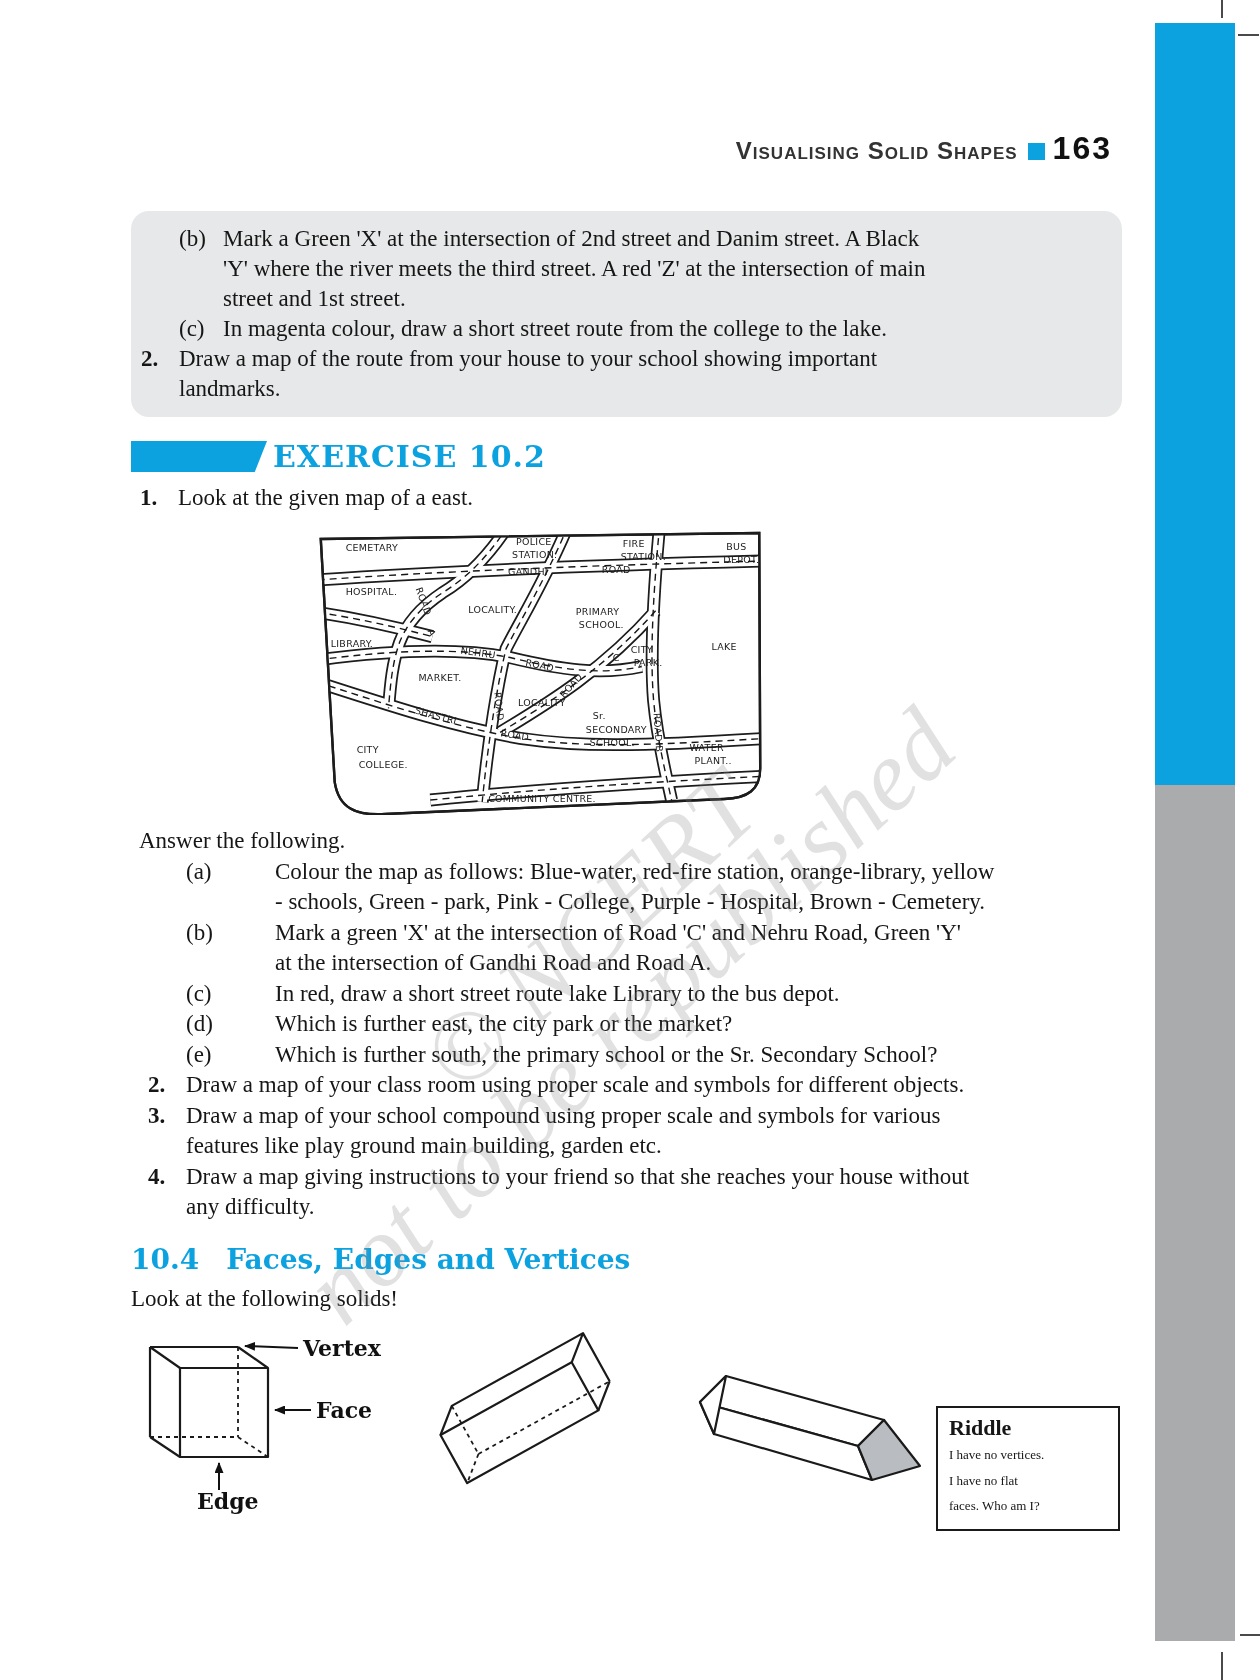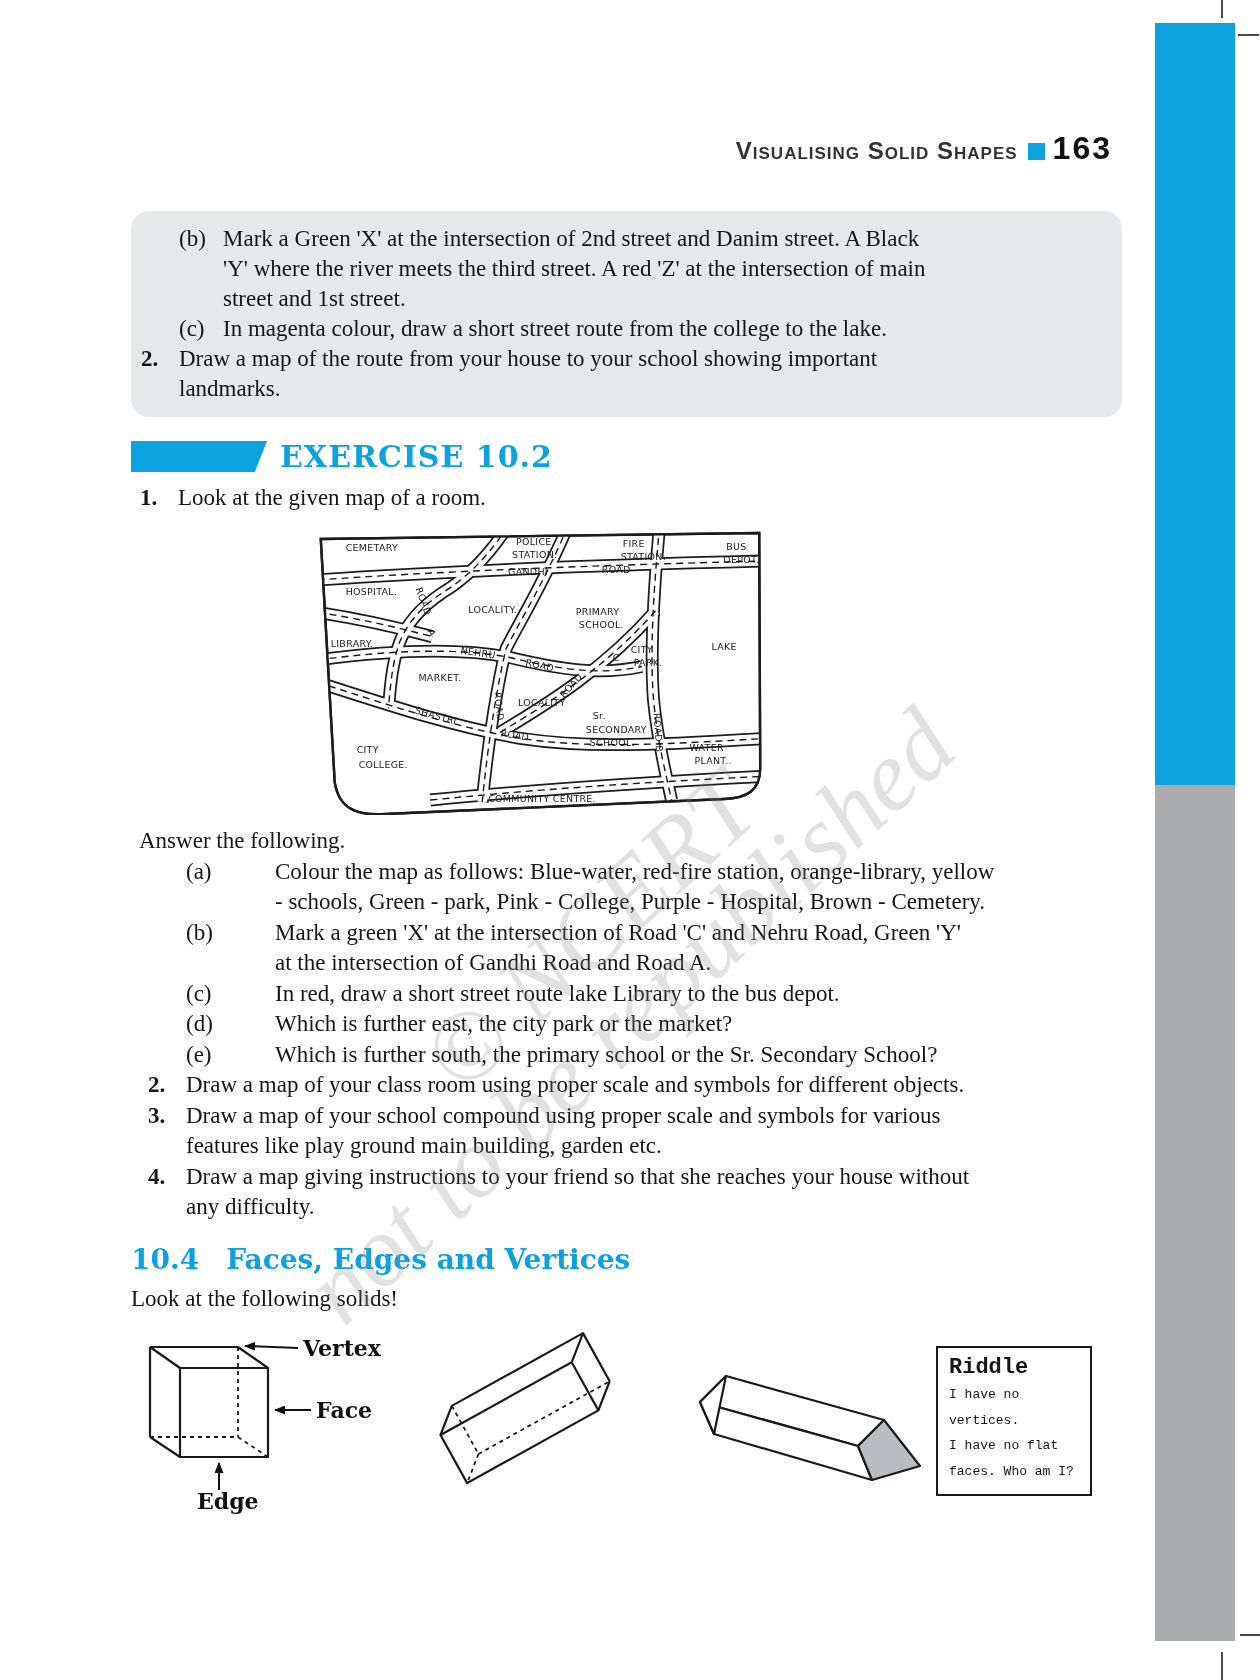--- a/index.html
+++ b/index.html
@@ -17,21 +17,21 @@
   .graybox{position:absolute;left:131px;top:211px;width:991px;box-sizing:border-box;
            background:#e7e8e9;border-radius:18px;padding:13px 26px 13px 10px;}
   .brow{display:flex;font-size:23px;line-height:30px;}
   .blabel{flex:0 0 44px;margin-left:38px;}
   .bnum{flex:0 0 38px;margin-left:0;font-weight:700;}
   .btext{flex:1;white-space:pre-line;}
 
   
   .exheading{position:absolute;left:131px;top:441px;display:flex;align-items:center;}
   .exbar{width:136px;height:31px;clip-path:polygon(0 0,100% 0,91% 100%,0 100%);}
-  .extext{margin-left:13px;font-family:"DejaVu Serif",serif;font-weight:700;
+  .extext{margin-left:6px;font-family:"DejaVu Serif",serif;font-weight:700;
           font-size:30px;letter-spacing:1px;line-height:31px;}
 
   .q1{position:absolute;left:131px;top:483px;display:flex;font-size:23px;line-height:30px;}
   .nlabel{flex:0 0 38px;margin-left:9px;font-weight:700;}
 
   
   .map{position:absolute;left:310px;top:531px;}
   .road-o{fill:none;stroke:#1c1c1c;stroke-width:13;}
   .road-f{fill:none;stroke:#ffffff;stroke-width:9.5;}
   .road-c{fill:none;stroke:#161616;stroke-width:1.4;stroke-dasharray:7 5;}
@@ -56,22 +56,22 @@
   
   .solid{position:absolute;}
   .edge-s{fill:none;stroke:#1a1a1a;stroke-width:2.2;stroke-linejoin:round;}
   .edge-d{fill:none;stroke:#1a1a1a;stroke-width:1.8;stroke-dasharray:4 4;}
   .facefill{fill:#ffffff;stroke:#1a1a1a;stroke-width:2.2;stroke-linejoin:round;}
   .grayface{fill:#b9bcc0;stroke:#1a1a1a;stroke-width:2.2;stroke-linejoin:round;}
   .cubelabel{font-family:"DejaVu Serif",serif;font-weight:700;font-size:22px;fill:#111;}
   .alabel{fill:none;stroke:#111;stroke-width:2;}
 
   
-  .riddle{position:absolute;left:936px;top:1346px;width:156px;box-sizing:border-box;
-          border:2.5px solid #1a1a1a;background:#fff;padding:6px 11px 10px;font-family:Liberation Mono, monospace;}
+  .riddle{position:absolute;left:936px;top:1406px;width:184px;box-sizing:border-box;
+          border:2.5px solid #1a1a1a;background:#fff;padding:6px 11px 10px;}
   .rtitle{font-weight:700;font-size:22px;line-height:28px;}
   .rtext{font-size:13px;line-height:25.5px;white-space:pre-line;}
 
   
   .wm{position:absolute;font-style:italic;font-family:"Liberation Serif",serif;
       font-size:100px;white-space:nowrap;transform-origin:0 0;transform:rotate(-43deg);
       z-index:40;pointer-events:none;}
   .wm1{left:400px;top:1030px;}
   .wm2{left:282px;top:1262px;}
 
@@ -111,21 +111,21 @@
     </div>
   </div>
 
   <div class="exheading">
     <div class="exbar" style="background: rgb(12, 162, 224);"></div>
     <div class="extext" style="color: rgb(12, 162, 224);">EXERCISE 10.2</div>
   </div>
 
   <div class="q1">
     <span class="nlabel">1.</span>
-    <span>Look at the given map of a room.</span>
+    <span>Look at the given map of a east.</span>
   </div>
 
   <svg class="map" width="455" height="284" viewBox="0 0 455 285">
     <defs>
       <clipPath id="mapclip">
         <path d="M 10,8 L 450,2 L 451,238 C 451,260 438,268 415,269 L 75,284 C 45,286 28,278 24,252 Z"></path>
       </clipPath>
       <path id="rdGandhi" d="M -5,50 C 130,40 300,34 460,30"></path>
       <path id="rdA" d="M 198,-5 C 175,30 152,50 132,62 C 108,78 95,96 89,112 C 82,132 80,152 78,178"></path>
       <path id="rdB" d="M 258,-5 C 235,50 210,90 196,118 C 188,150 178,210 172,272"></path>

